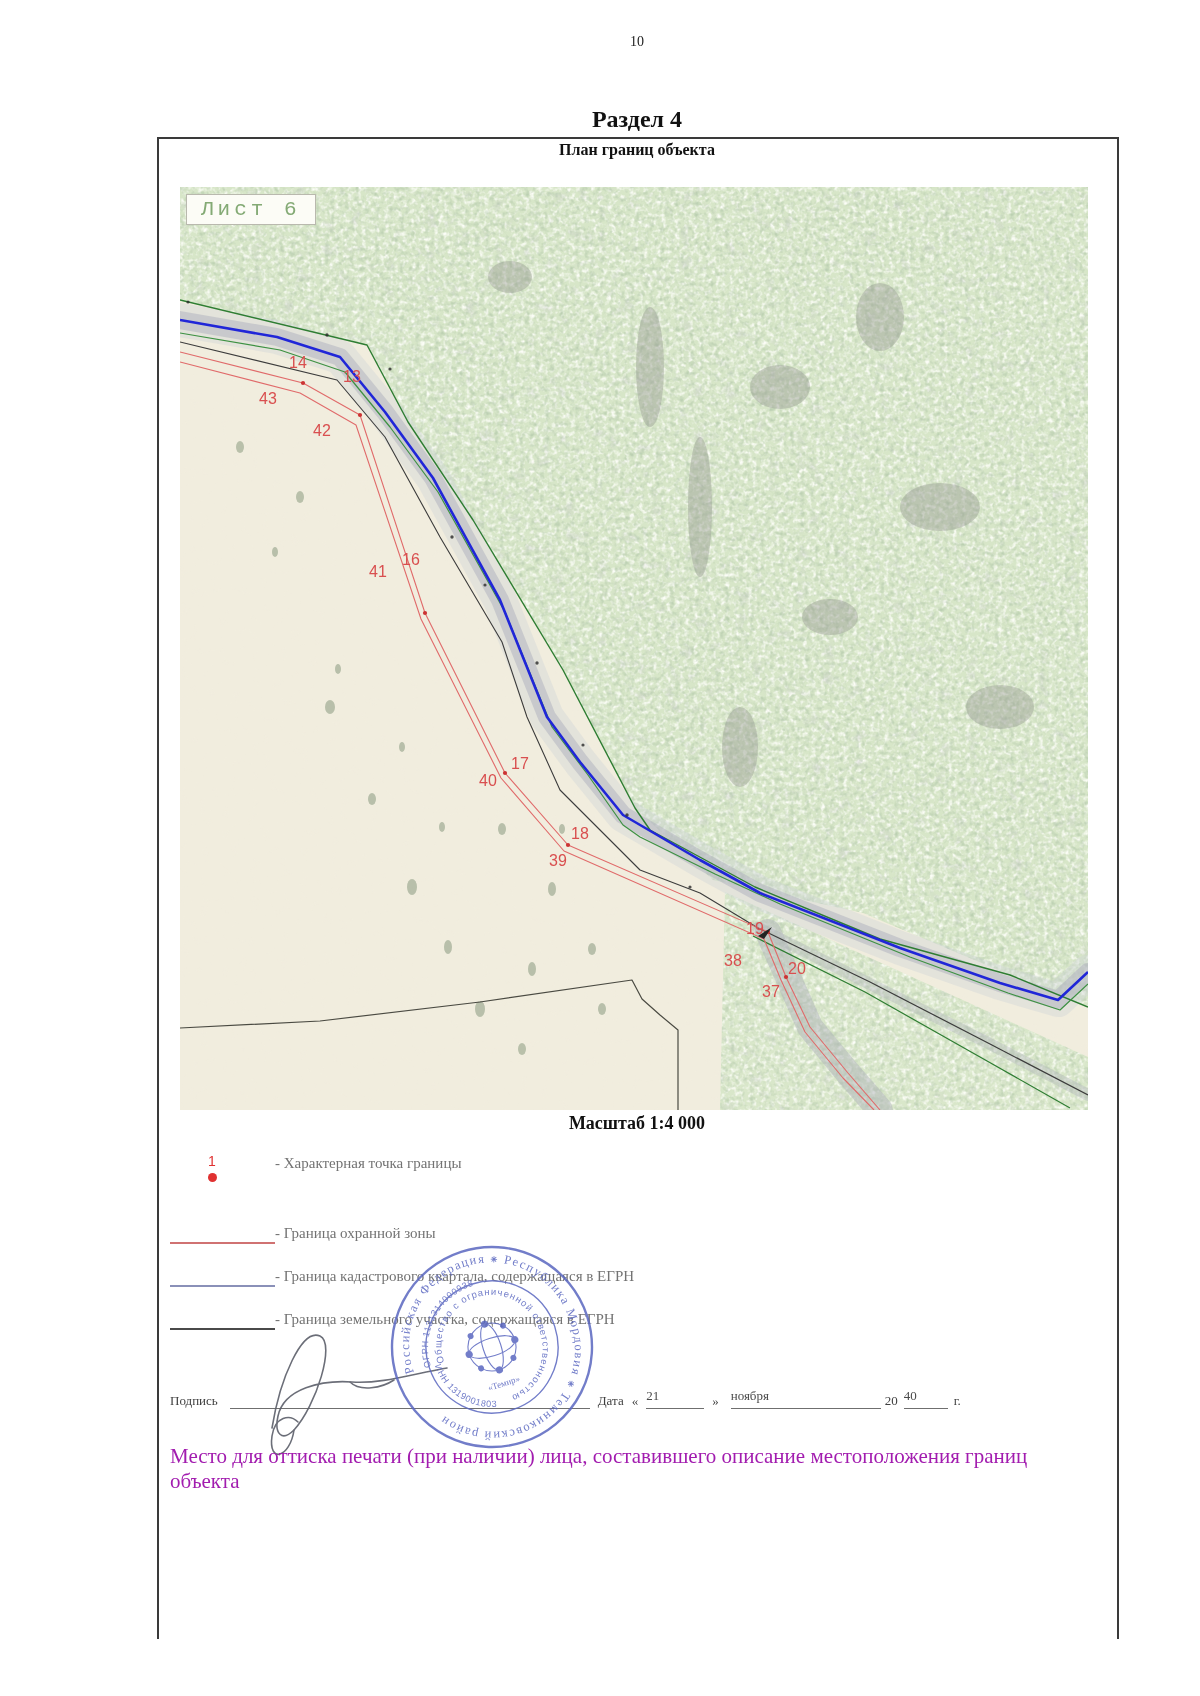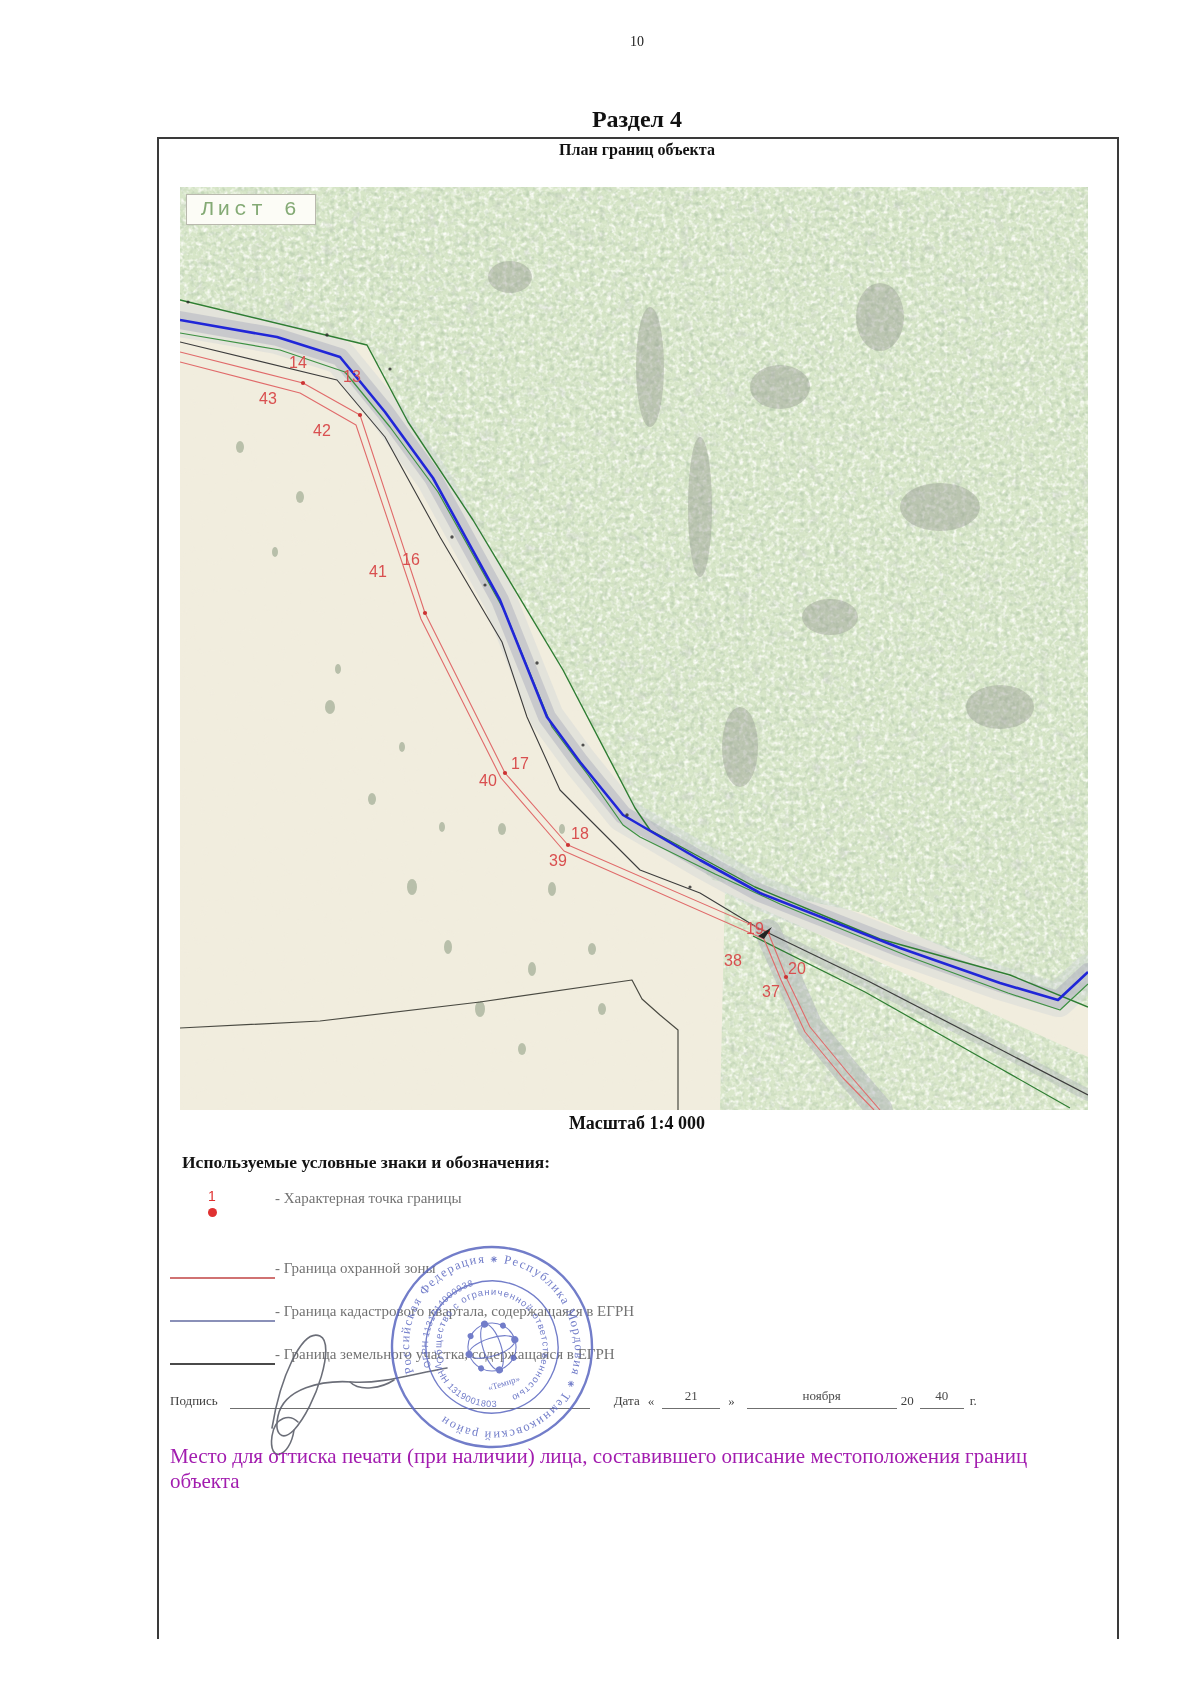--- a/index.html
+++ b/index.html
@@ -35,23 +35,23 @@
   .pt-num{font-family:"Liberation Sans", sans-serif;font-size:14px;line-height:14px;}
   .pt-dot{width:9px;height:9px;border-radius:50%;}
   .sample-line{width:100%;height:2px;transform:translateY(9px);}
   .legend-label{font-size:15px;color:#737373;}
   .legend-row.first .legend-label{padding-top:3px;}
 
   .sig-row{position:absolute;left:170px;top:1388px;width:880px;display:flex;
            align-items:flex-end;font-size:13px;color:#3f3f3f;white-space:nowrap;}
   .u-line{display:inline-block;border-bottom:1.5px solid #6f6f6f;height:20px;}
   .sig-blank{width:360px;margin-left:12px;}
-  .date-label{margin-left:24px;}
+  .date-label{margin-left:8px;}
   .q{margin:0 8px;}
-  .u-fill{text-align:center;color:#4a4a4a;}
+  .u-fill{text-align:left;color:#4a4a4a;}
   .day{width:58px;}
   .month{width:150px;margin:0 4px;}
   .yr{width:44px;margin:0 6px;}
 
   .autograph{position:absolute;left:232px;top:1318px;pointer-events:none;}
   .stamp-note{position:absolute;left:170px;top:1444px;width:880px;font-size:21px;color:#a21caf;}
 
   .stamp{position:absolute;left:387px;top:1242px;width:210px;height:210px;opacity:.85;}
   .stamp text{fill:#5a67c0;}
   .stamp .ring1{font-family:"Liberation Serif", serif;font-size:12.5px;letter-spacing:1.5px;}
@@ -211,21 +211,20 @@
           <text x="617" y="783" class="pt-label">20</text>
           <text x="591" y="806" class="pt-label">37</text>
         </g>
     </svg>
     <div class="sheet-label">Лист 6</div>
   </div>
 
   <div class="scale-label">Масштаб 1:4 000</div>
 
   <div class="legend">
-    <div class="legend-header">Используемые условные знаки и обозначения:</div>
     <div id="legend-items">
         <div class="legend-row first">
           <span class="legend-symbol">
             <span class="pt-sym">
               <span class="pt-num" style="color: rgb(224, 49, 49);">1</span>
               <span class="pt-dot" style="background: rgb(224, 49, 49);"></span>
             </span>
           </span>
           <span class="legend-label">- Характерная точка границы</span>
         </div>

